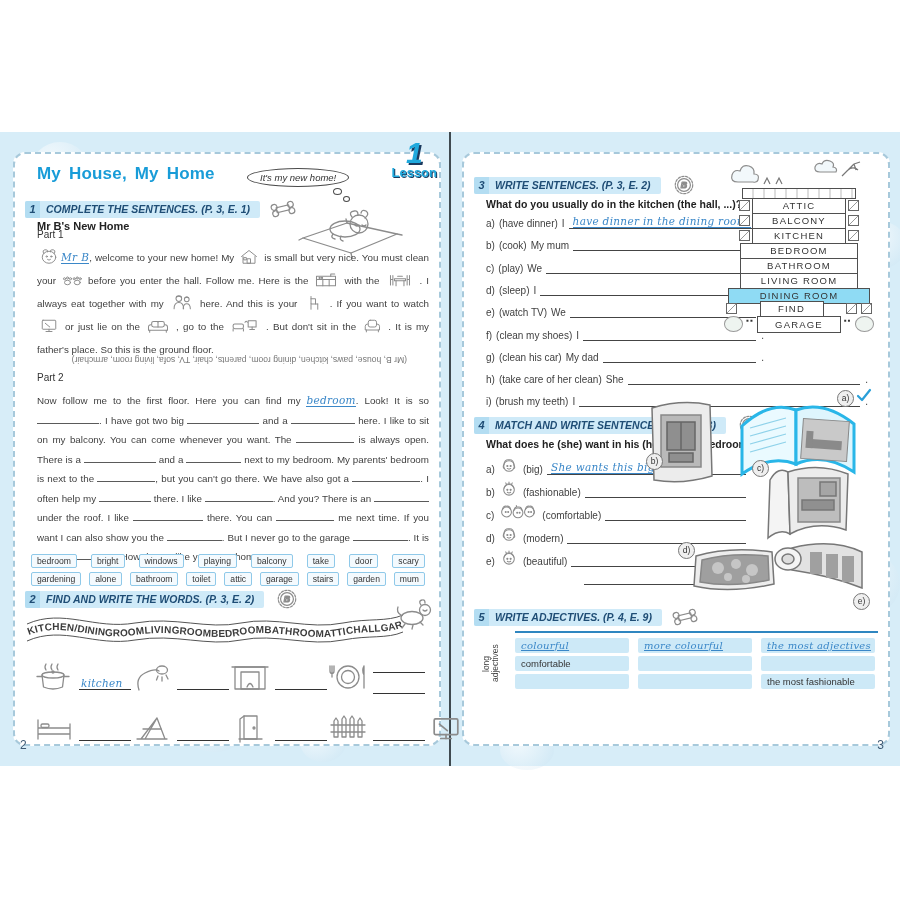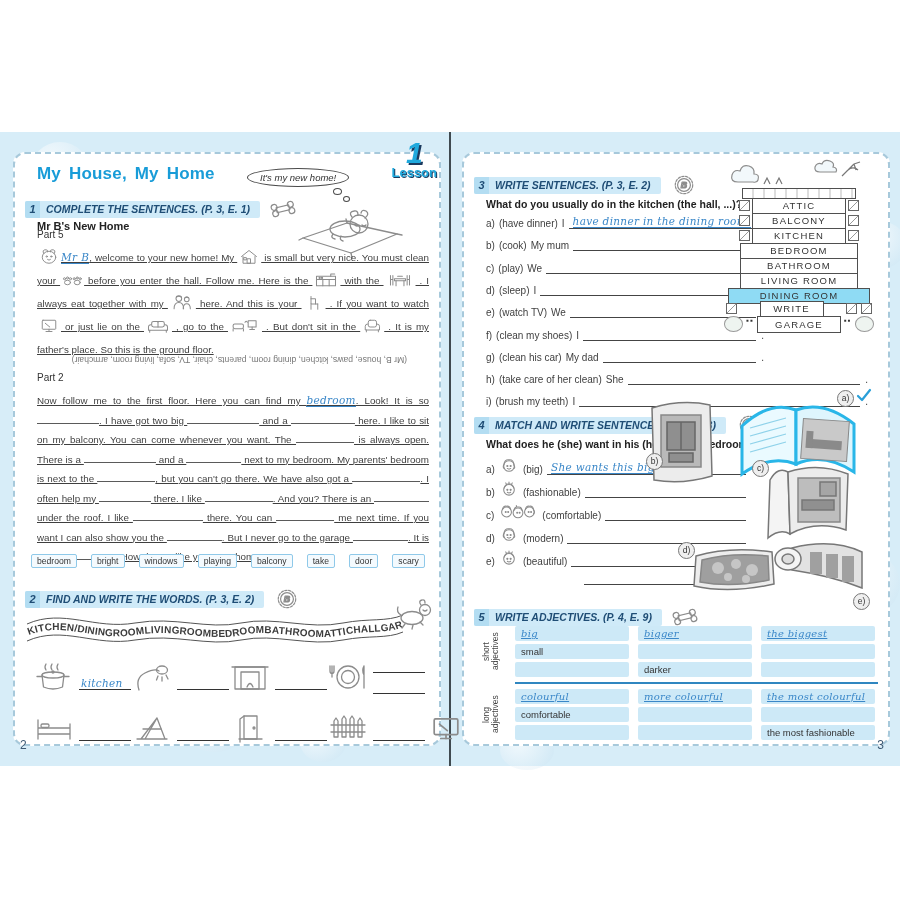--- a/index.html
+++ b/index.html
@@ -25,21 +25,21 @@
   .striprow{position:absolute;display:flex;align-items:center;gap:8px;}
   .strip{display:inline-flex;align-items:center;background:#cfeaf8;height:17px;padding-right:10px;border-radius:2px;}
   .strip .num{min-width:15px;text-align:center;background:#b3ddf2;color:#1f4d75;font-weight:bold;font-style:italic;font-size:11px;height:17px;line-height:17px;border-radius:2px 0 0 2px;margin-right:6px;}
   .strip .head{font-style:italic;font-weight:bold;font-size:10.5px;color:#1f4d75;white-space:nowrap;}
   .icon svg{width:100%;height:100%;}
   .icon svg *{stroke:#8c8c8c;fill:none;stroke-width:1.3;stroke-linecap:round;stroke-linejoin:round;}
   .sec-icon{display:inline-block;width:30px;height:22px;}
 
   .subtitle{position:absolute;left:22px;top:66px;font-weight:bold;font-size:11px;color:#222;}
   .part-label{position:absolute;left:22px;font-size:10px;color:#333;}
-  .para{position:absolute;left:22px;width:392px;font-size:9.8px;color:#3f3f3f;text-align:justify;text-decoration:underline;}
+  .para{position:absolute;left:22px;width:392px;font-size:9.8px;color:#3f3f3f;text-align:justify;}
   .para1{top:92px;line-height:23px;}
   .para2{top:237px;line-height:19.5px;}
   .inline-ic{display:inline-block;height:19px;vertical-align:-5px;}
   .hand{color:#3a87c8;font-family:"DejaVu Serif",serif;font-style:italic;letter-spacing:.3px;}
   .hand.u{border-bottom:1px solid #3a87c8;}
   .pblank{display:inline-block;border-bottom:1px solid #5a5a5a;height:10px;}
   .hint{position:absolute;left:22px;top:201px;font-size:8.6px;color:#777;transform:rotate(180deg);transform-origin:center;width:370px;text-align:left;}
   .p1{top:75px;} .p2{top:218px;}
 
   .wordbank{position:absolute;left:16px;top:400px;width:394px;}
@@ -135,21 +135,21 @@
               <circle cx="7" cy="8" r="3.2"></circle>
               <circle cx="7" cy="15" r="3.2"></circle>
               <circle cx="25" cy="9" r="3.2"></circle>
               <circle cx="25" cy="16" r="3.2"></circle>
               <rect x="9" y="9" width="14" height="5.5"></rect>
             </g>
           </svg></span>
     </div>
 
     <div class="subtitle">Mr B's New Home</div>
-    <div class="part-label p1">Part 5</div>
+    <div class="part-label p1">Part 1</div>
     <div class="para para1" id="para1"><span class="icon inline-ic" style="width: 24px;"><svg viewBox="0 0 32 24">
             <ellipse cx="16" cy="13" rx="9" ry="8"></ellipse>
             <path d="M9,8 q-3,-5 3,-5 q3,0 2,3" fill="#555" stroke="#555"></path>
             <path d="M23,8 q3,-5 -3,-5 q-3,0 -2,3" fill="#555" stroke="#555"></path>
             <circle cx="13" cy="12" r="0.9" fill="#555" stroke="none"></circle>
             <circle cx="19" cy="12" r="0.9" fill="#555" stroke="none"></circle>
             <path d="M14,16 q2,2 4,0"></path>
           </svg></span><span class="hand u" style="font-size: 10.5px;">Mr B</span><span>, welcome to your new home! My </span><span class="icon inline-ic" style="width: 24px;"><svg viewBox="0 0 32 24">
             <path d="M6,12 L16,4 L26,12"></path>
             <path d="M8,12 V21 H24 V12"></path>
@@ -218,20 +218,31 @@
         <div class="wb-row">
           <span class="chip">bedroom</span>
           <span class="chip">bright</span>
           <span class="chip">windows</span>
           <span class="chip">playing</span>
           <span class="chip">balcony</span>
           <span class="chip">take</span>
           <span class="chip">door</span>
           <span class="chip">scary</span>
         </div>
+        <div class="wb-row">
+          <span class="chip">gardening</span>
+          <span class="chip">alone</span>
+          <span class="chip">bathroom</span>
+          <span class="chip">toilet</span>
+          <span class="chip">attic</span>
+          <span class="chip">garage</span>
+          <span class="chip">stairs</span>
+          <span class="chip">garden</span>
+          <span class="chip">mum</span>
+        </div>
       </div>
 
     <div class="striprow" style="left:10px;top:434px;">
       <div class="strip">
         <span class="num">2</span>
         <span class="head">FIND AND WRITE THE WORDS. (P. 3, E. 2)</span>
       </div>
       <span class="icon sec-icon"><svg viewBox="0 0 32 24">
             <circle cx="16" cy="12" r="9.5" stroke-dasharray="2.6,1.6"></circle>
             <circle cx="16" cy="12" r="7"></circle>
@@ -456,21 +467,21 @@
             <div class="floor" style="width: 92px;">KITCHEN</div>
             <div class="win"></div>
           </div>
           <div class="floor" style="width: 116px;">BEDROOM</div>
           <div class="floor" style="width: 116px;">BATHROOM</div>
           <div class="floor" style="width: 116px;">LIVING ROOM</div>
           <div class="floor hl" style="width: 140px;">DINING ROOM</div>
         </div>
       <div class="g-wrap">
         <div class="win"></div>
-        <div class="floor" id="hallBox" style="width:62px;">WRITE</div>
+        <div class="floor" id="hallBox" style="width:62px;">FIND</div>
         <div class="win"></div>
         <div class="win"></div>
       </div>
       <div class="g-wrap">
         <div class="bush"></div>
         <div class="g-dots">▪▪</div>
         <div class="garage" id="garageBox">GARAGE</div>
         <div class="g-dots">▪▪</div>
         <div class="bush"></div>
       </div>
@@ -646,38 +657,26 @@
             <g transform="rotate(-14 16 12)">
               <circle cx="7" cy="8" r="3.2"></circle>
               <circle cx="7" cy="15" r="3.2"></circle>
               <circle cx="25" cy="9" r="3.2"></circle>
               <circle cx="25" cy="16" r="3.2"></circle>
               <rect x="9" y="9" width="14" height="5.5"></rect>
             </g>
           </svg></span>
     </div>
     <div class="adj-table" id="adjTable">
-        <div class="adj-group">
-          <div class="adj-lab">short adjectives</div>
-          <div class="cell"><span class="hand">big</span></div>
-          <div class="cell"><span class="hand">bigger</span></div>
-          <div class="cell"><span class="hand">the biggest</span></div>
-          <div class="cell"><span>small</span></div>
-          <div class="cell"></div>
-          <div class="cell"></div>
-          <div class="cell"></div>
-          <div class="cell"><span>darker</span></div>
-          <div class="cell"></div>
-        </div>
         <div class="adj-div"></div>
         <div class="adj-group">
           <div class="adj-lab">long adjectives</div>
           <div class="cell"><span class="hand">colourful</span></div>
           <div class="cell"><span class="hand">more colourful</span></div>
-          <div class="cell"><span class="hand">the most colourful</span></div>
+          <div class="cell"><span class="hand">the most adjectives</span></div>
           <div class="cell"><span>comfortable</span></div>
           <div class="cell"></div>
           <div class="cell"></div>
           <div class="cell"></div>
           <div class="cell"></div>
           <div class="cell"><span>the most fashionable</span></div>
         </div>
       </div>
   </div>
 

